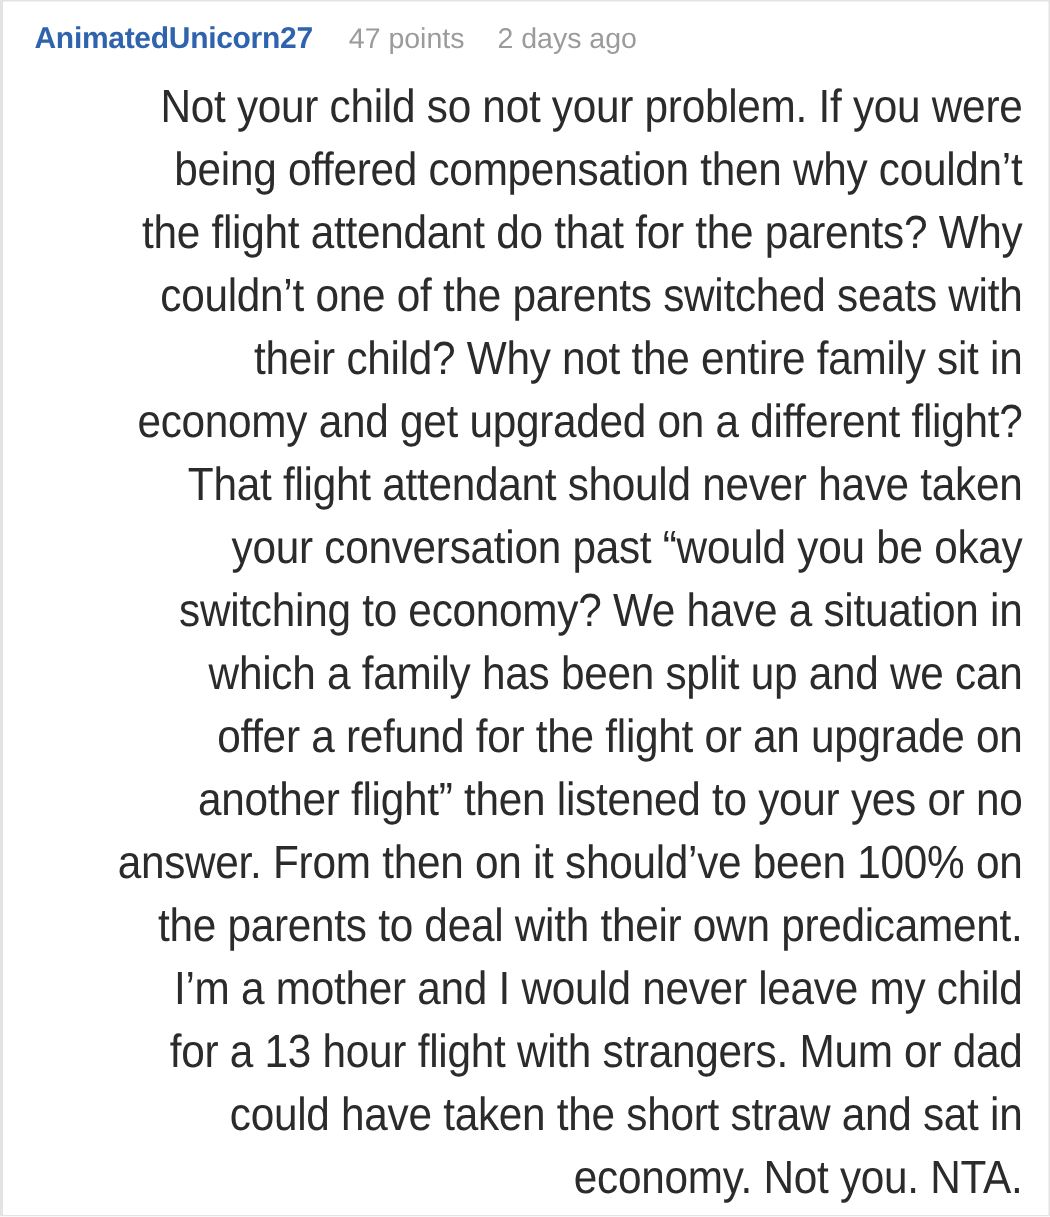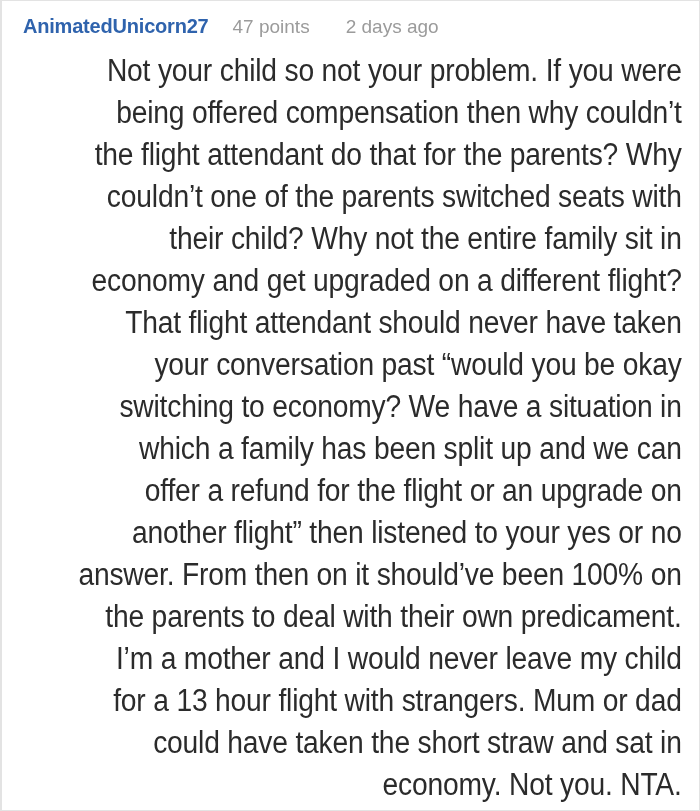--- a/index.html
+++ b/index.html
@@ -33,21 +33,21 @@
     cursor: pointer;
   }
   .comment-points {
     font-size: 19px;
     color: #9b9b9b;
     margin-left: 24px;
   }
   .comment-timestamp {
     font-size: 19px;
     color: #9b9b9b;
-    margin-left: 36px;
+    margin-left: 22px;
   }
   .comment-body {
     margin-top: 12px;
     font-size: 31px;
     line-height: 42px;
     color: #2b2b2b;
     letter-spacing: -0.2px;
     white-space: nowrap;
     transform: scaleX(0.91);
     transform-origin: left top;

